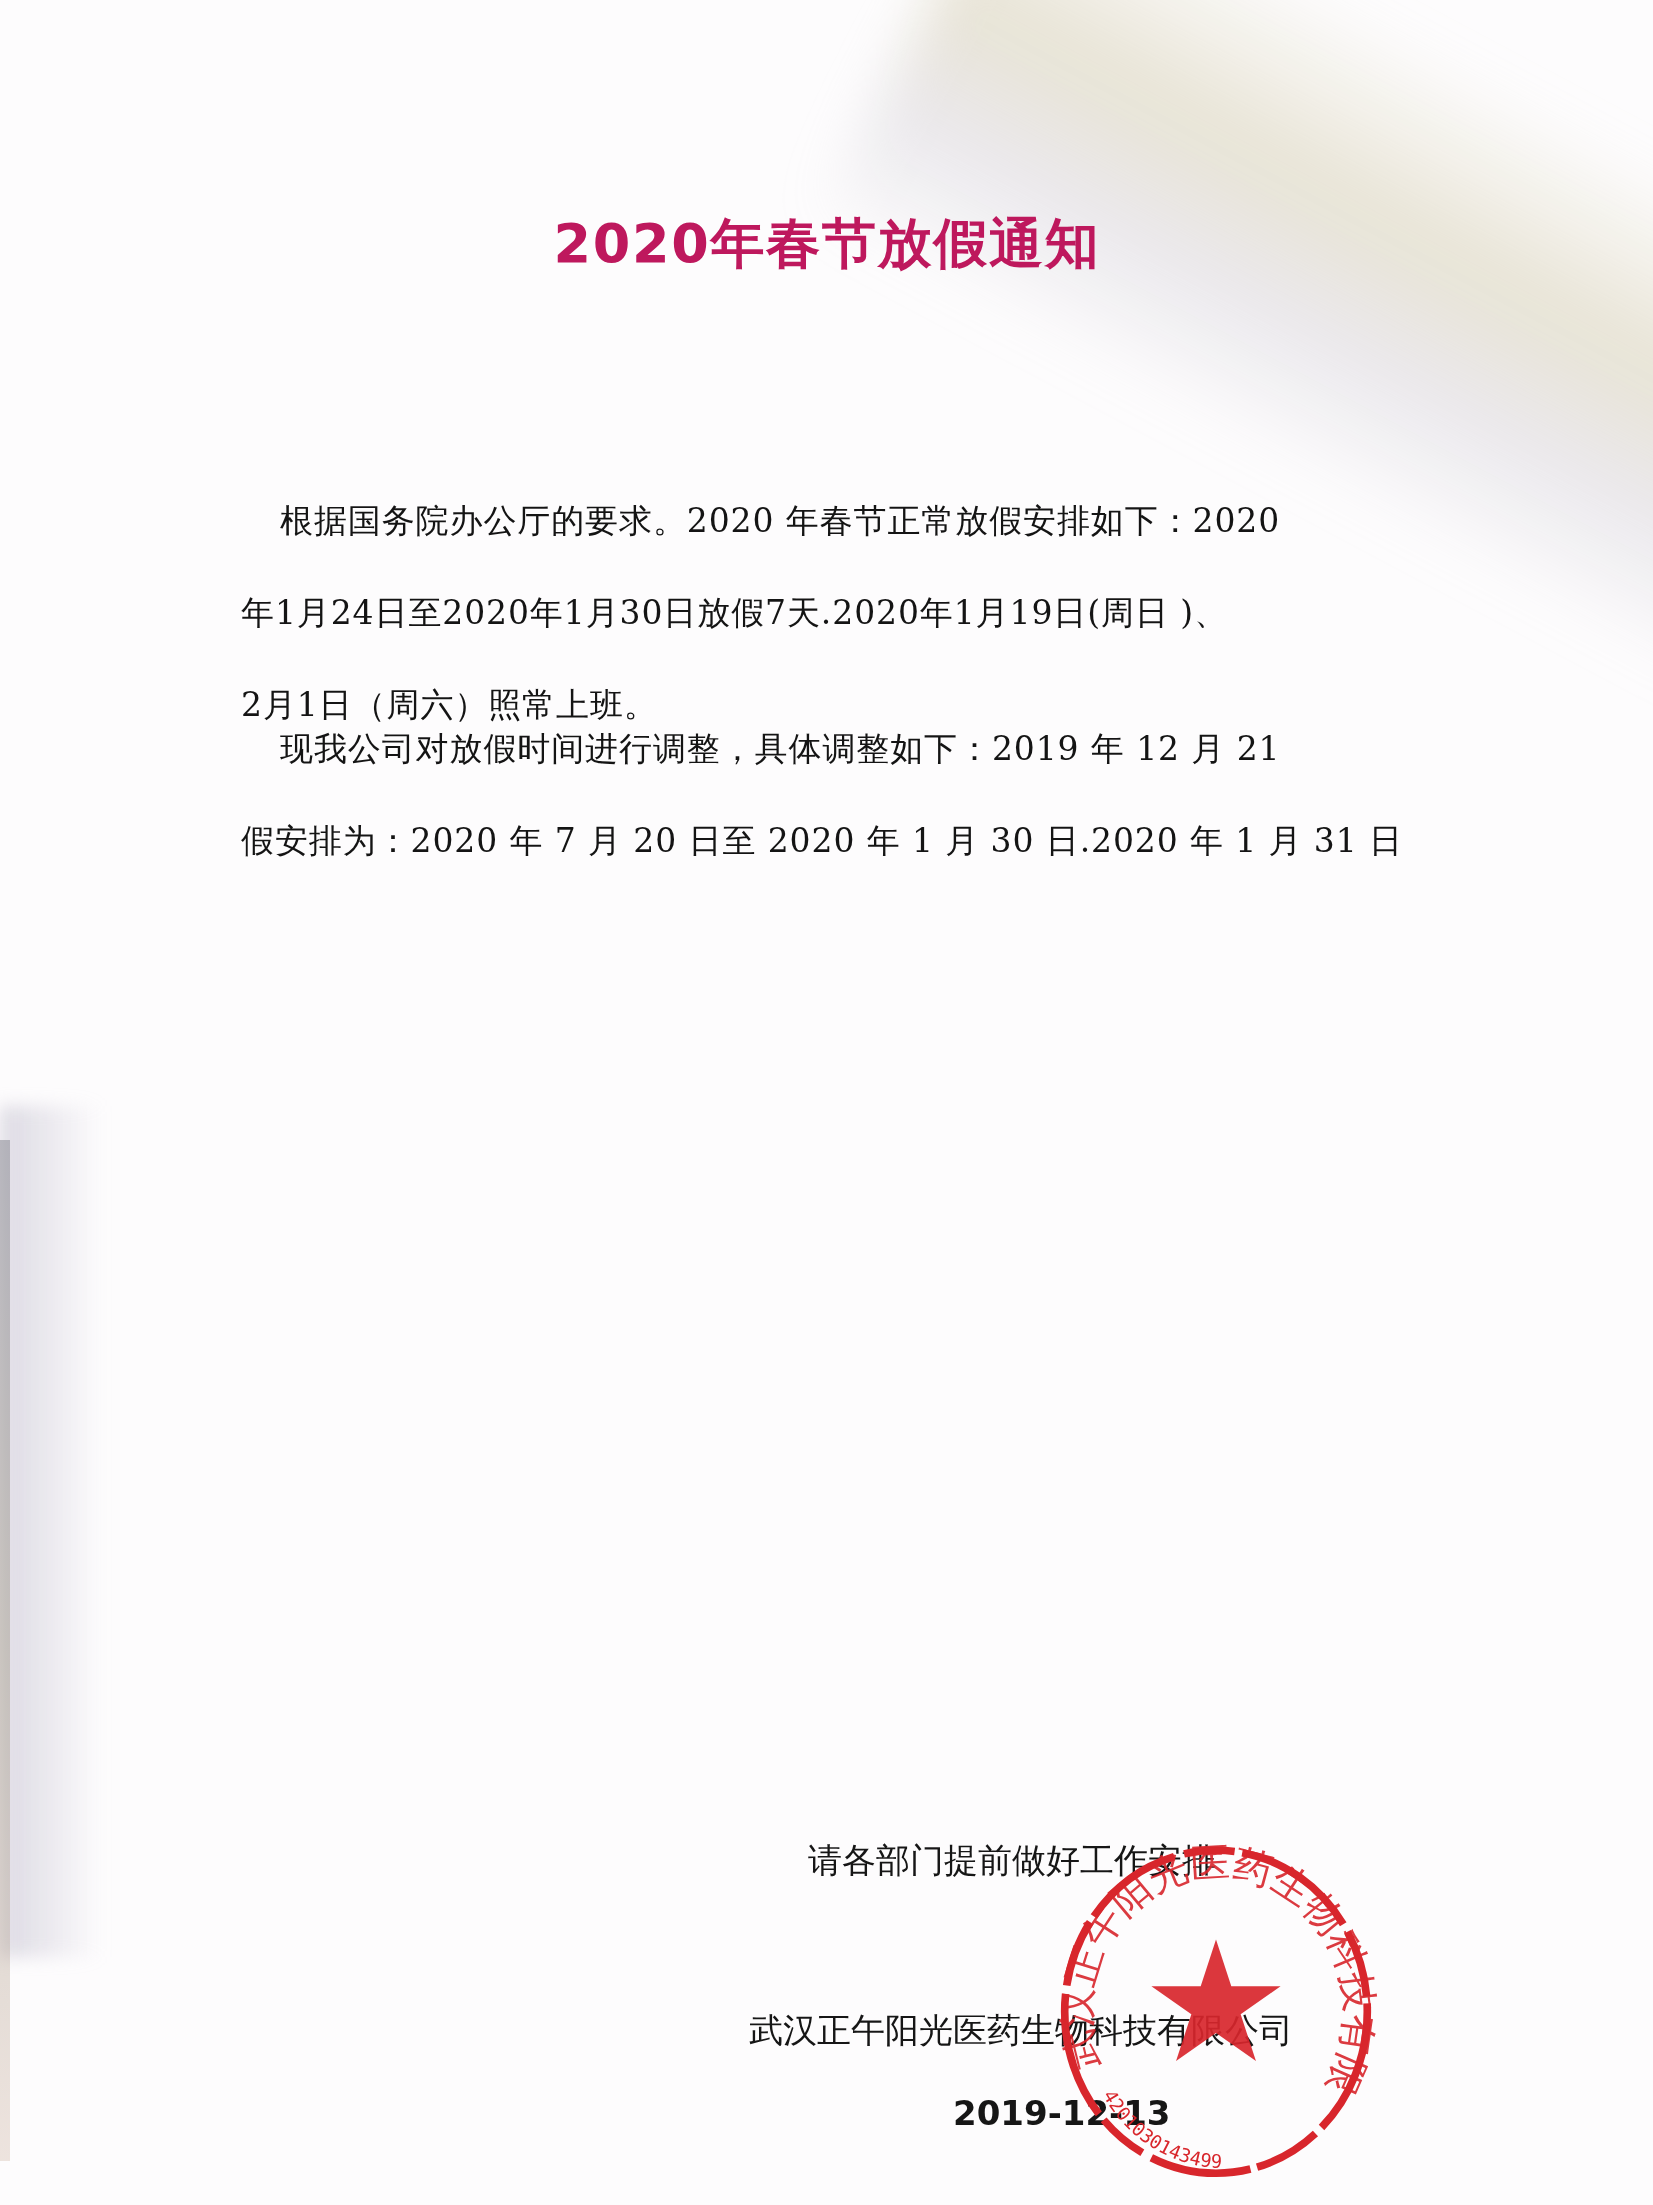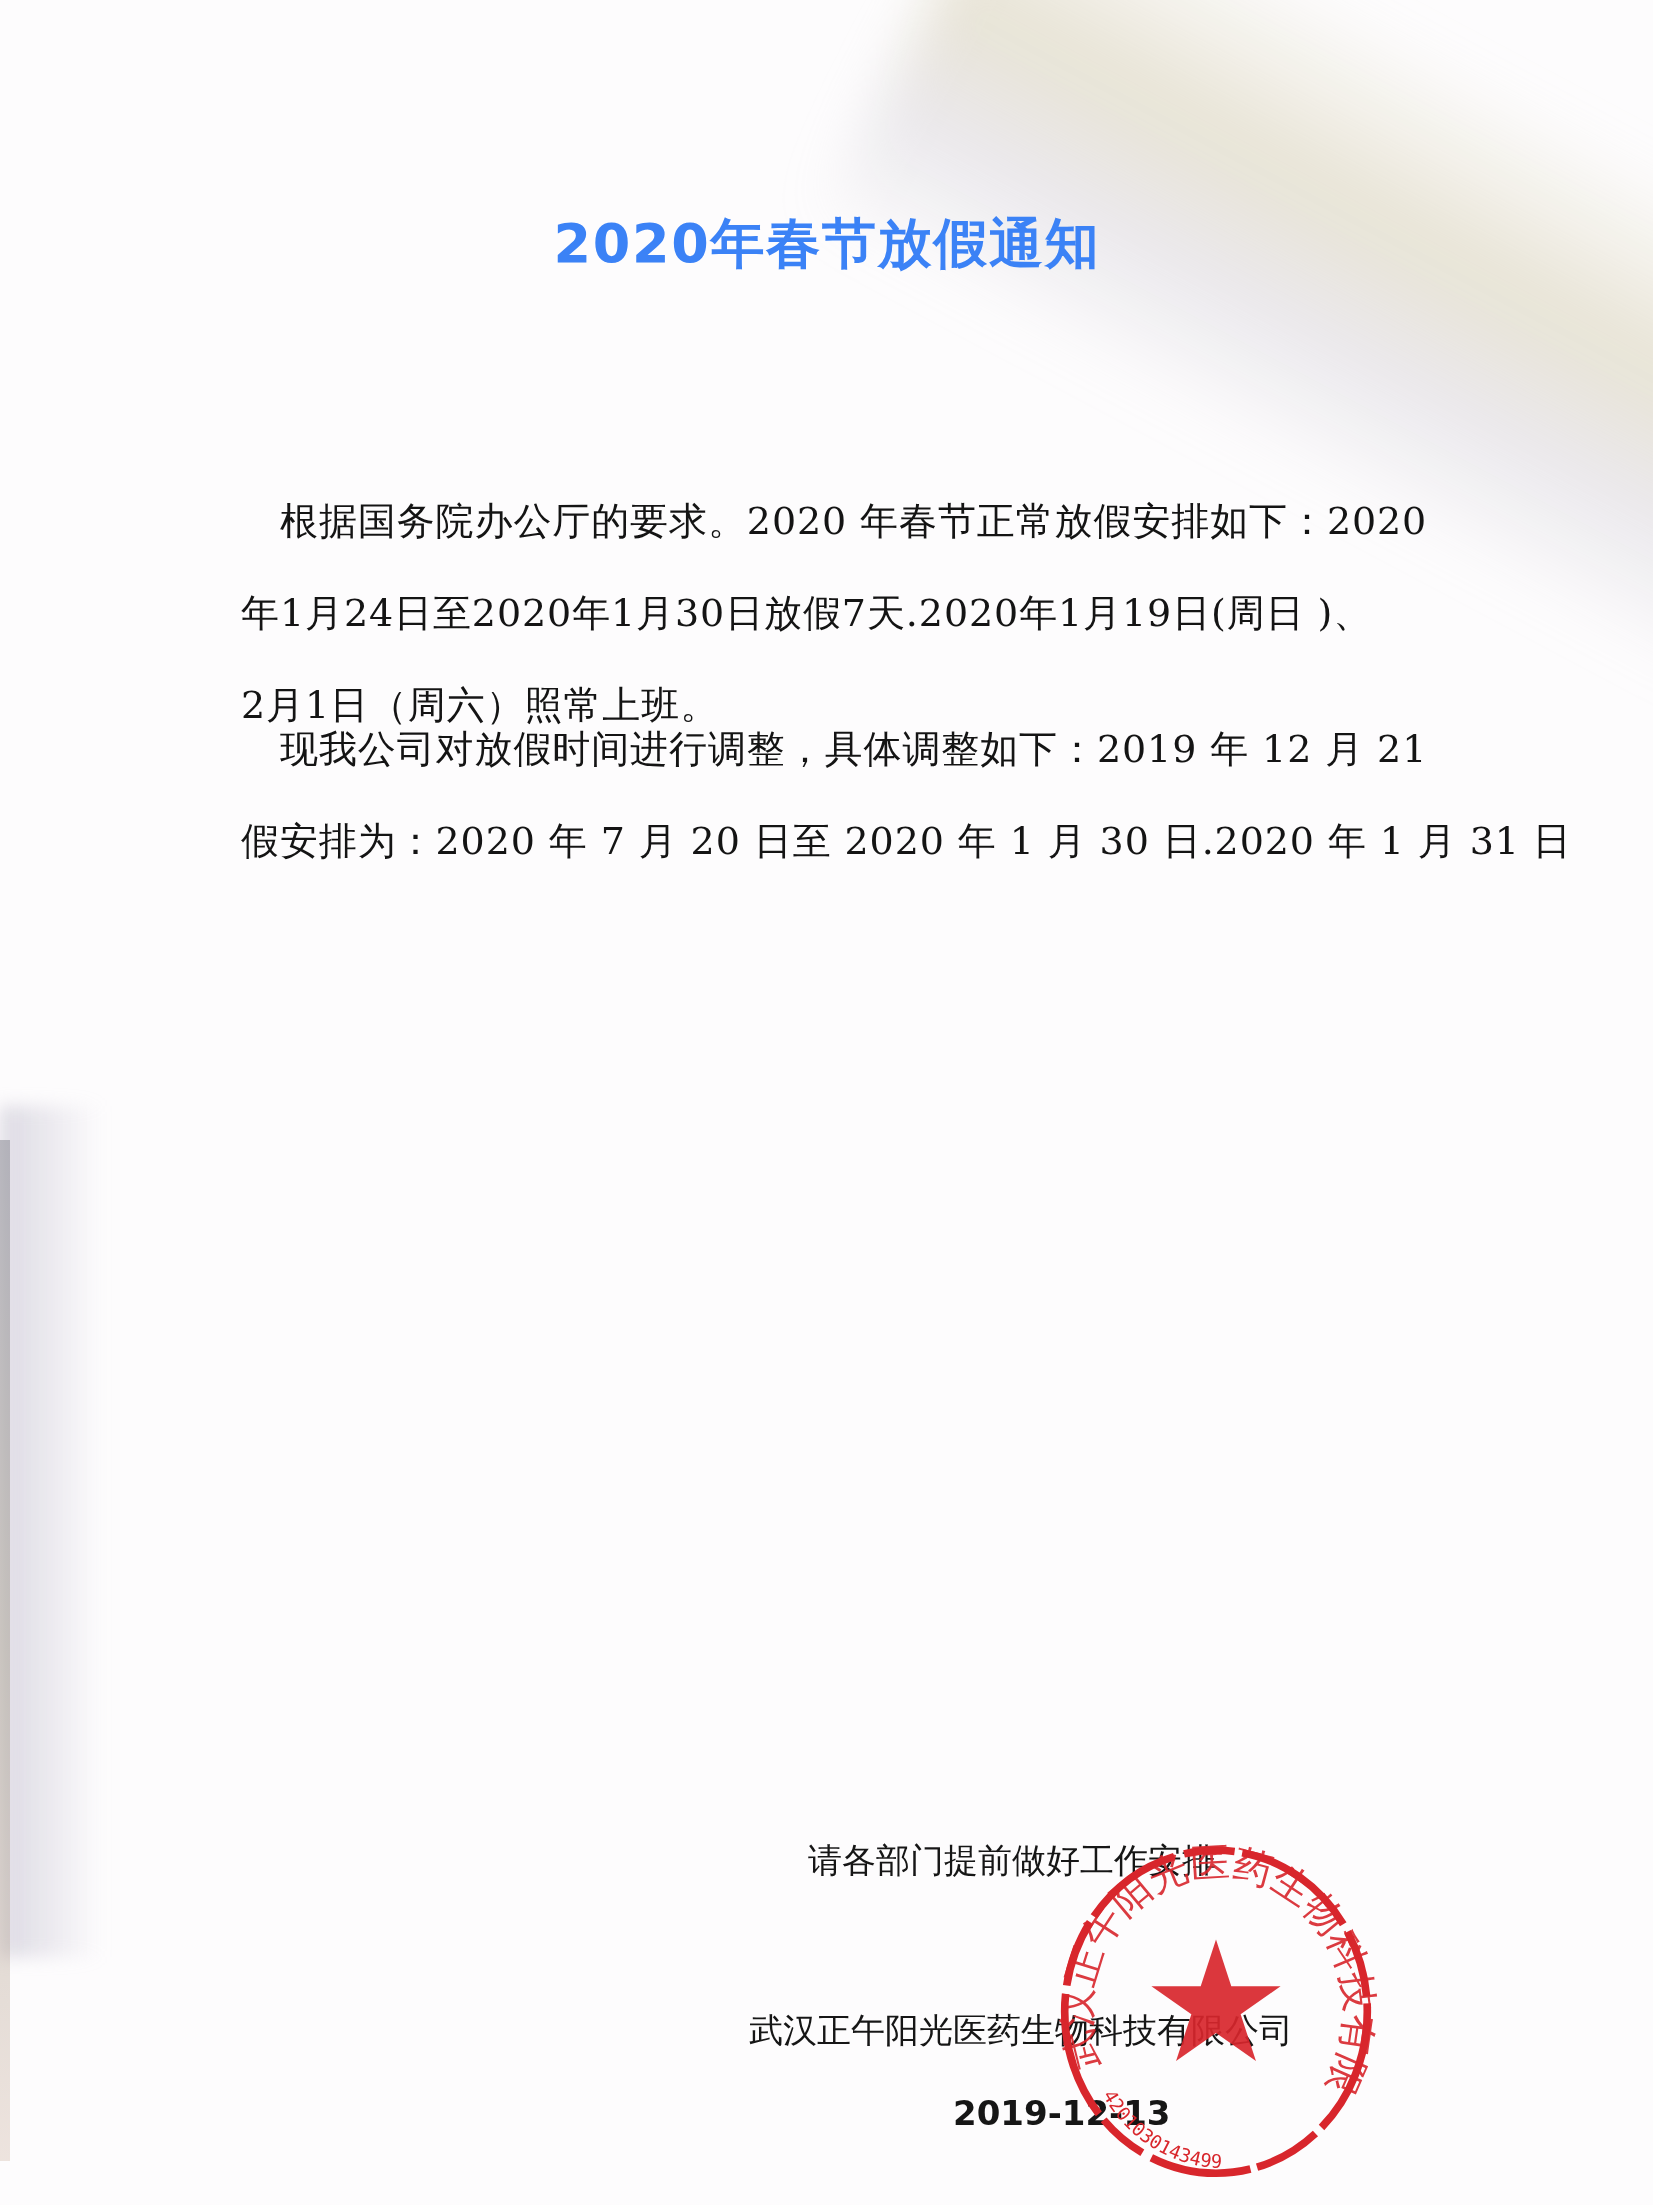--- a/index.html
+++ b/index.html
@@ -21,25 +21,25 @@
     filter: blur(8.5px);
   }
   .edge-left {
     position: absolute; left: 0; top: 1140px; width: 10.2px; height: 1021px;
     background: linear-gradient(180deg, rgba(130,130,140,0.5), rgba(150,140,120,0.4), rgba(200,170,150,0.3));
   }
   .title {
     position: absolute; left: 0; width: 1654px; top: 208px;
     text-align: center;
     font-family: "DejaVu Sans", "Liberation Sans", sans-serif;
-    font-weight: bold; font-size: 54px; letter-spacing: 1.7px; color: #3b82f6;
+    font-weight: bold; font-size: 54px; letter-spacing: 1.7px; color: #be185d;
   }
   .body-text {
     position: absolute; left: 241px; width: 1174px;
-    font-size: 38px; line-height: 92px; letter-spacing: 0.9px;
+    font-size: 33px; line-height: 92px; letter-spacing: 0.9px;
   }
   .line { display: block; white-space: nowrap; }
   .indent { padding-left: 39px; }
   .p1 { top: 475px; }
   .p2 { top: 703px; }
   .sign {
     position: absolute; font-family: "DejaVu Sans", "Liberation Sans", sans-serif;
     font-size: 34px; color: #161616; white-space: nowrap;
   }
   .request { left: 808px; top: 1838px; }

